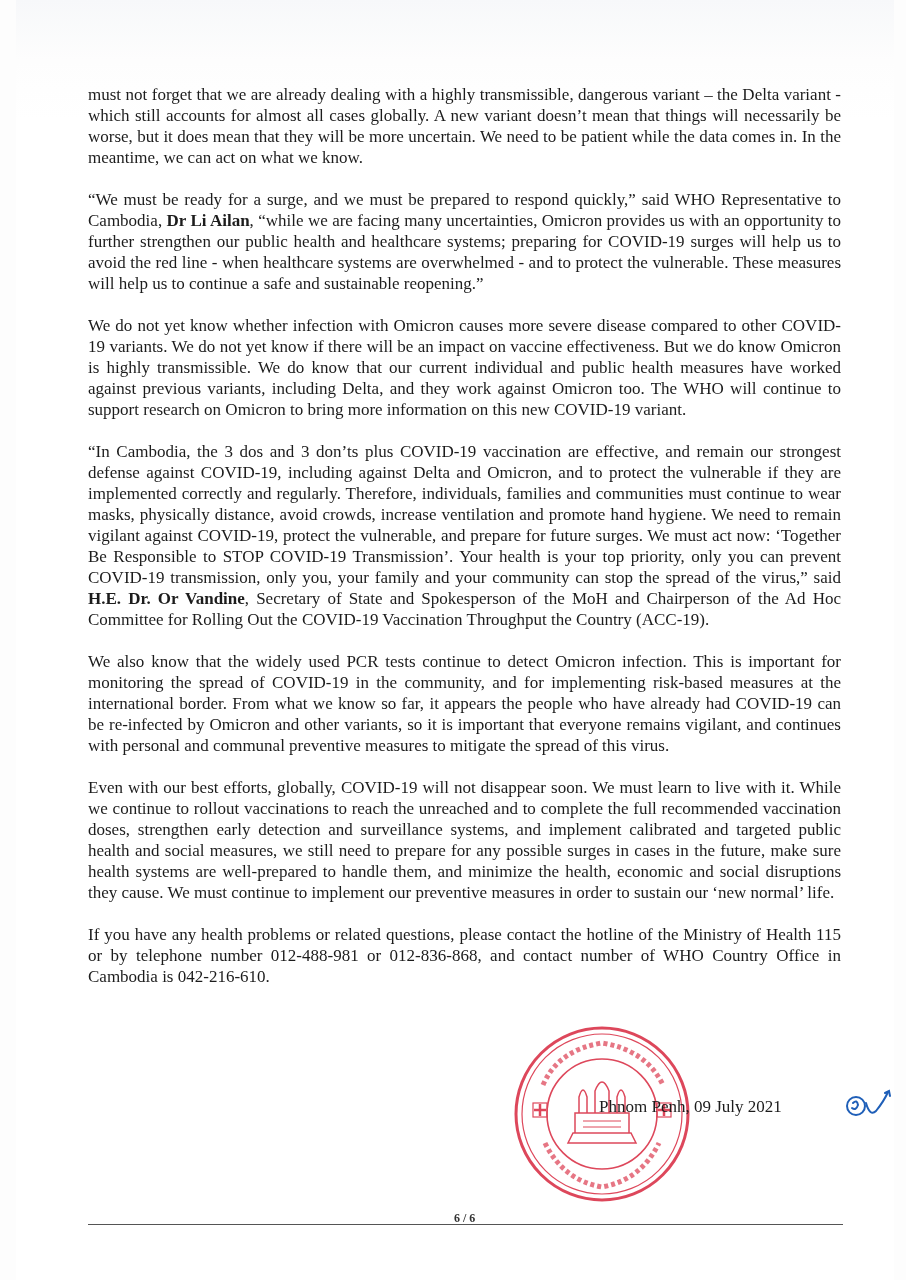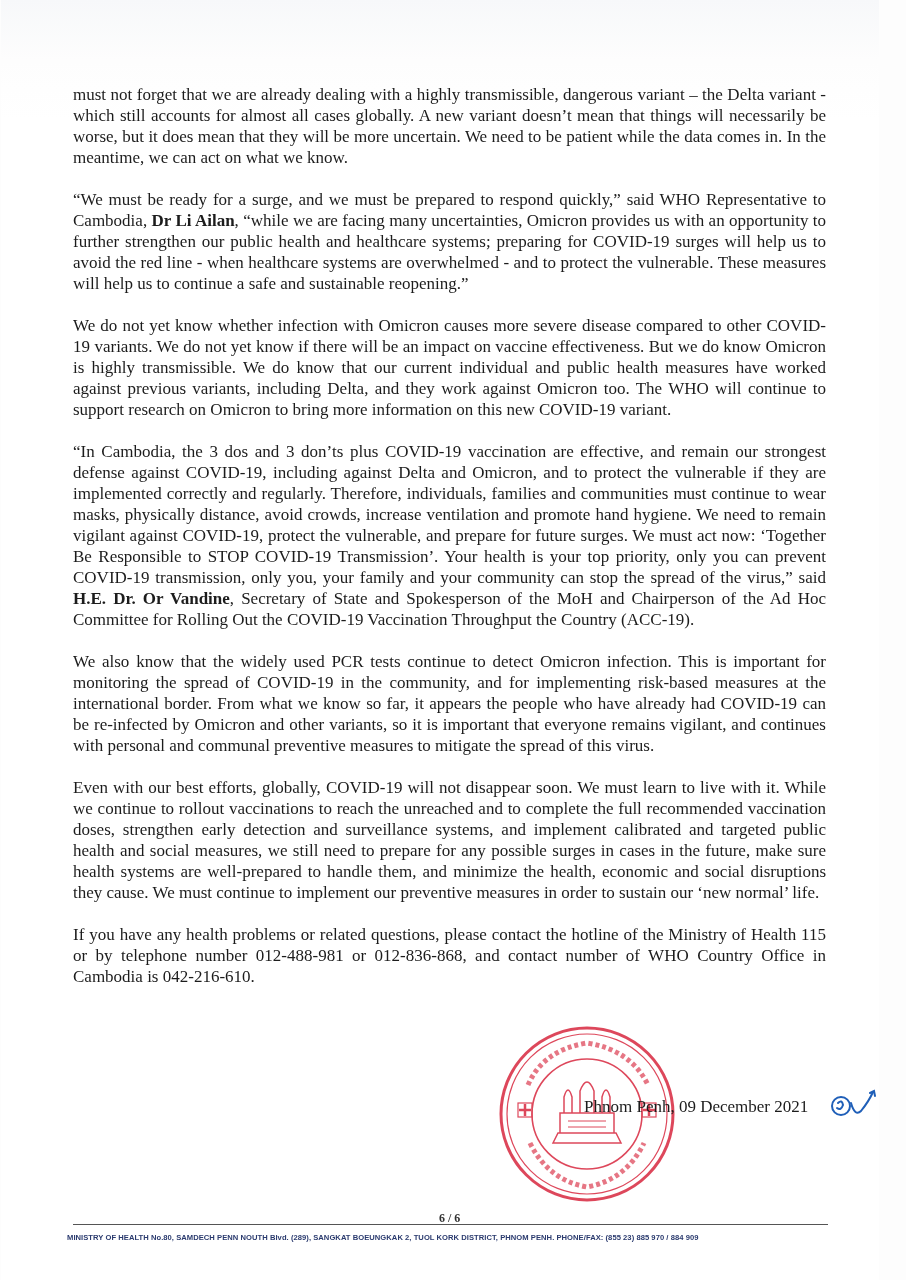--- a/index.html
+++ b/index.html
@@ -9,21 +9,21 @@
   }
   body {
     width: 906px;
     height: 1280px;
     position: relative;
     overflow: hidden;
     background: #fdfdfd;
   }
   .page {
     position: absolute;
-    left: 1px; top: 0;
+    left: 16px; top: 0;
     width: 878px; height: 1280px;
     background: linear-gradient(#f7f8fa 0px, #fdfdfd 60px, #ffffff 120px);
   }
   .body-text {
     position: absolute;
     left: 72px;
     top: 84px;
     width: 753px;
     font-family: "Liberation Serif", serif;
     font-size: 17px;
@@ -138,29 +138,28 @@
       <path d="M82 88 L82 66 Q 89 48 96 66 L96 88" stroke-width="1.5"></path>
       <path d="M70 96 L108 96 M70 102 L108 102" stroke-width="1"></path>
 
       <path d="M21 85 L33 85 M27 79 L27 91" stroke-width="2.5"></path>
       <rect x="20" y="78" width="14" height="14" stroke-width="1.2"></rect>
       <path d="M145 85 L157 85 M151 79 L151 91" stroke-width="2.5"></path>
       <rect x="144" y="78" width="14" height="14" stroke-width="1.2"></rect>
     </g>
   </svg>
 
-  <div class="date-line">Phnom Penh, 09 December 2021</div>
+  <div class="date-line">Phnom Penh, 09 July 2021</div>
 
   <svg class="signature" viewBox="0 0 50 32" xmlns="http://www.w3.org/2000/svg">
     <g fill="none" stroke="#1f5fb8" stroke-width="2" stroke-linecap="round">
       <circle cx="12" cy="17" r="9"></circle>
       <path d="M9 14 Q 13 10 14 16 Q 12 22 8 19"></path>
       <path d="M22 14 Q 26 28 32 22 Q 40 12 44 3"></path>
       <path d="M41 4 L45 2 L46 7"></path>
     </g>
   </svg>
 
   <div class="page-number">6 / 6</div>
 
   <div class="footer-rule"></div>
 
-  <div class="footer-address">MINISTRY OF HEALTH No.80, SAMDECH PENN NOUTH Blvd. (289), SANGKAT BOEUNGKAK 2, TUOL KORK DISTRICT, PHNOM PENH. PHONE/FAX: (855 23) 885 970 / 884 909</div>
 </div>
 
 </body></html>

